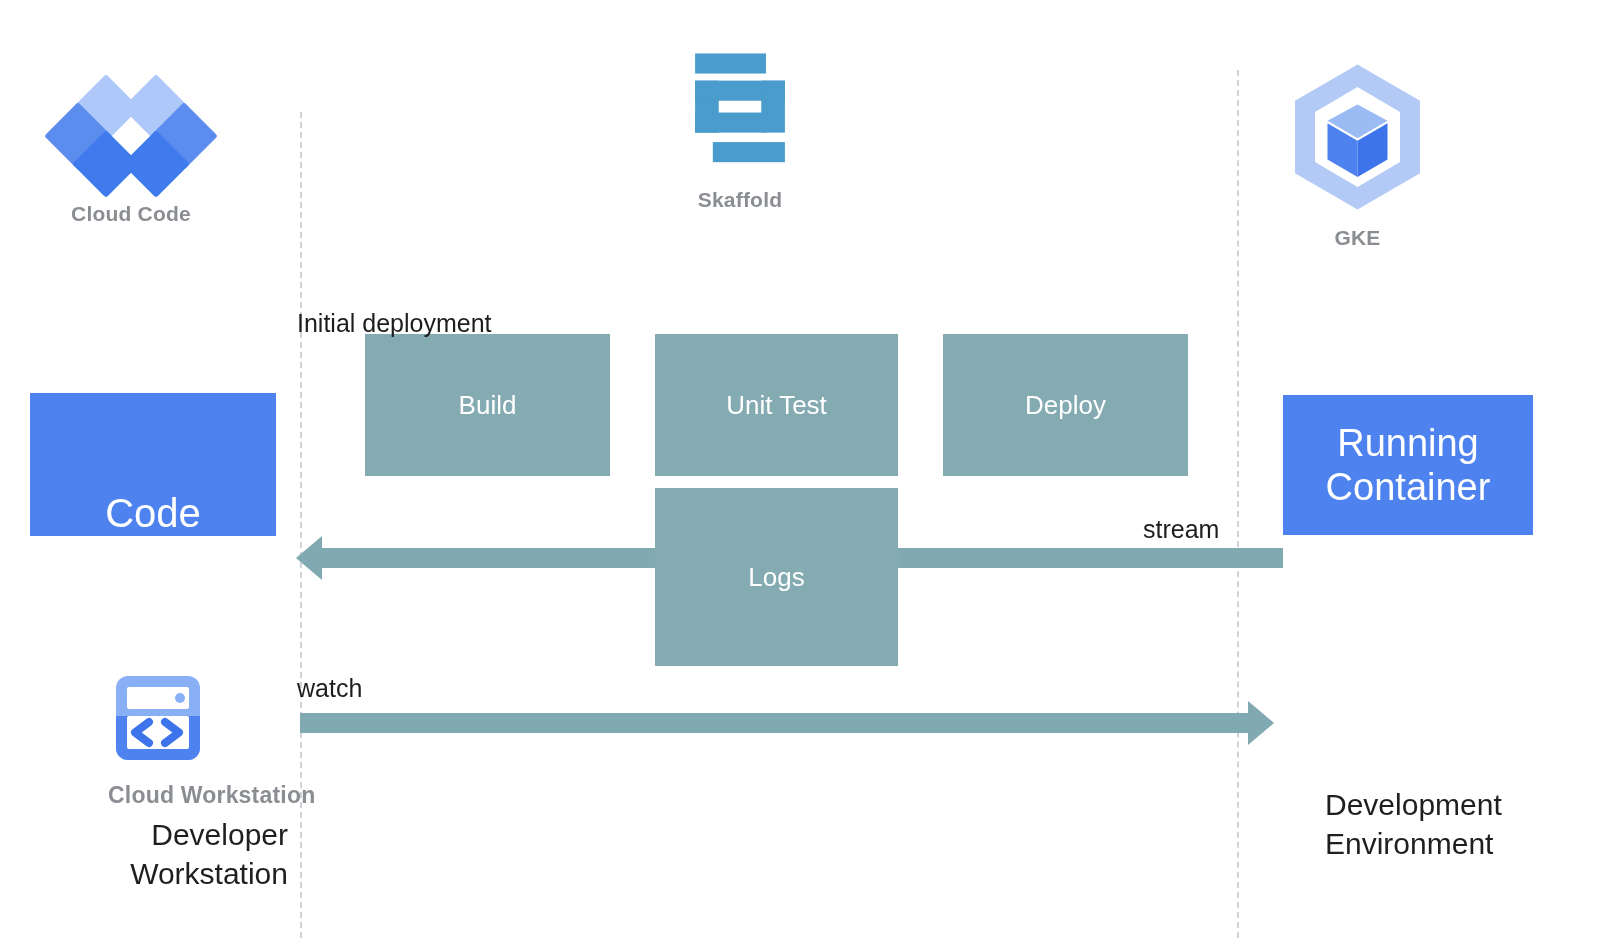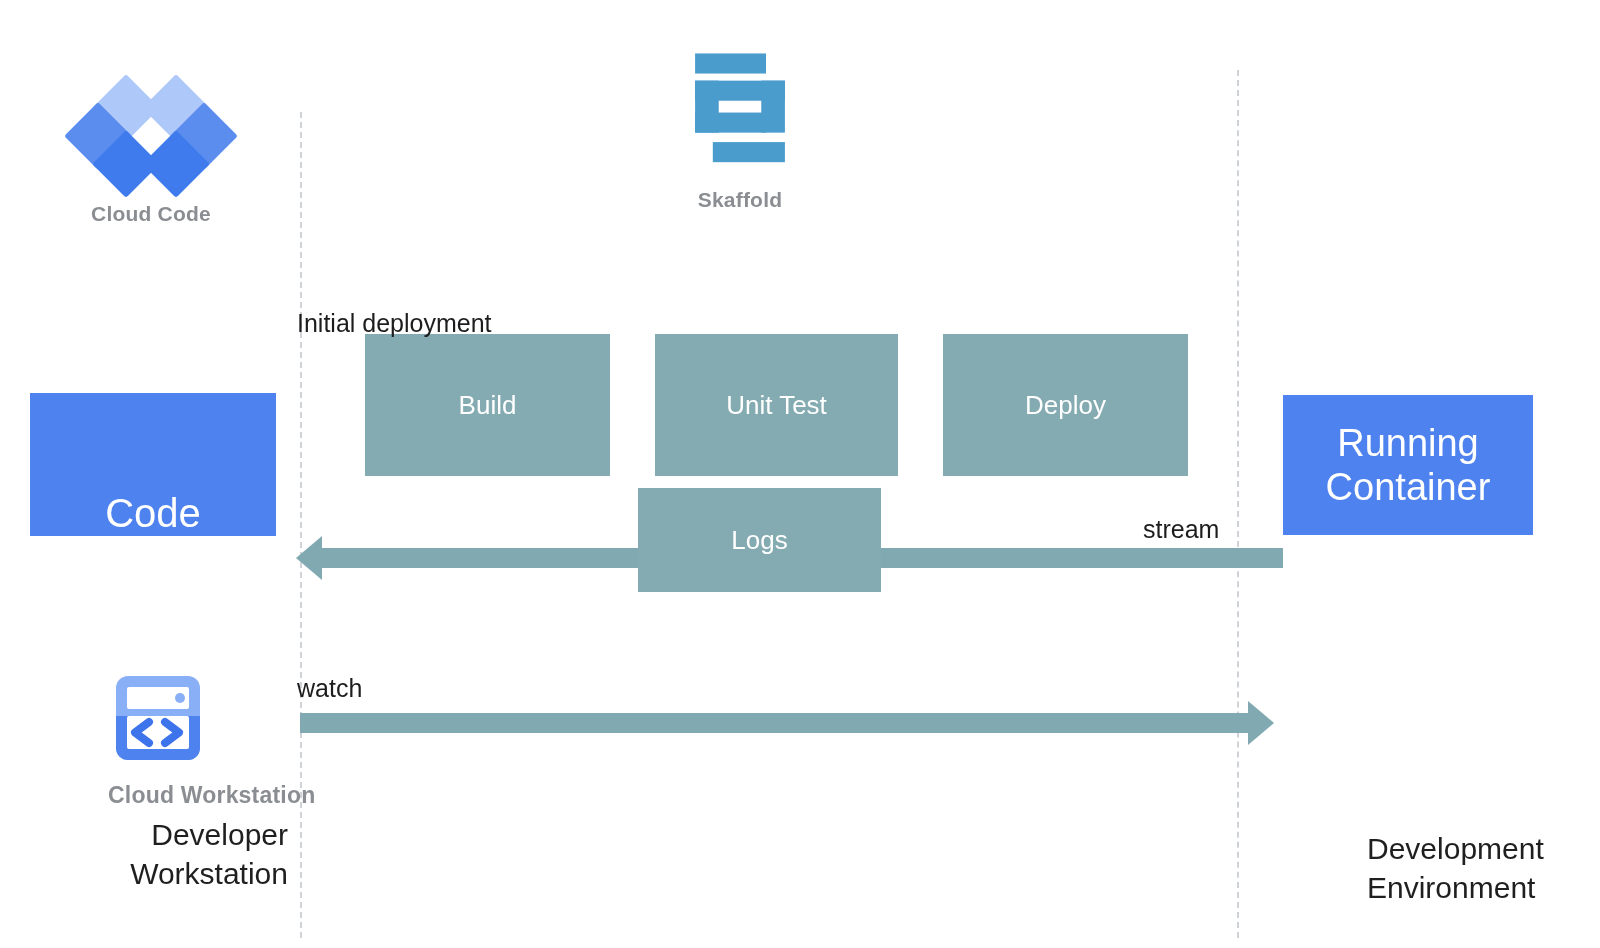--- a/index.html
+++ b/index.html
@@ -123,21 +123,21 @@
   }
 </style>
 </head>
 <body>
 
 <div id="canvas">
 
   <div class="divider left"></div>
   <div class="divider right"></div>
 
-  <div class="logo-block" style="left:76px; top:72px; width:150px;">
+  <div class="logo-block" style="left:56px; top:72px; width:150px;">
     <div class="cloudcode-logo">
       <span class="dia tl"></span>
         <span class="dia ml"></span>
         <span class="dia bl"></span>
       <span class="dia tr"></span>
         <span class="dia mr"></span>
         <span class="dia br"></span>
     </div>
     <div class="logo-caption">Cloud Code</div>
   </div>
@@ -147,20 +147,30 @@
       <rect x="22" y="8" width="60" height="17" fill="#4a9ccd"></rect>
       <rect x="22" y="31" width="20" height="44" fill="#4a9ccd"></rect>
       <rect x="22" y="31" width="76" height="17" fill="#4a9ccd"></rect>
       <rect x="78" y="31" width="20" height="44" fill="#4a9ccd"></rect>
       <rect x="22" y="58" width="60" height="17" fill="#4a9ccd"></rect>
       <rect x="37" y="83" width="61" height="17" fill="#4a9ccd"></rect>
     </svg>
     <div class="logo-caption">Skaffold</div>
   </div>
 
+  <div class="logo-block" style="left:1290px; top:62px; width:135px;">
+    <svg class="gke-logo" viewBox="0 0 108 120">
+      <path d="M54 2 L104 31 L104 89 L54 118 L4 89 L4 31 Z" fill="#b3caf7"></path>
+      <path d="M54 20 L88 40 L88 80 L54 100 L20 80 L20 40 Z" fill="#ffffff"></path>
+      <path d="M54 34 L78 47 L54 61 L30 47 Z" fill="#9bbbf5"></path>
+      <path d="M30 49 L54 63 L54 92 L30 78 Z" fill="#4d82ef"></path>
+      <path d="M78 49 L78 78 L54 92 L54 63 Z" fill="#3d74ec"></path>
+    </svg>
+    <div class="logo-caption">GKE</div>
+  </div>
 
   <div class="node blue" style="left:30px; top:393px; width:246px; height:143px;align-items:flex-end;">
     <span>Code</span>
   </div>
 
   <div class="logo-block" style="left:108px; top:668px; width:100px;">
     <svg class="cws-logo" viewBox="0 0 100 100">
       <rect x="8" y="8" width="84" height="84" rx="12" fill="#89aff7"></rect>
       <rect x="8" y="48" width="84" height="44" rx="12" fill="#4d82ef"></rect>
       <rect x="8" y="48" width="84" height="20" fill="#4d82ef"></rect>
@@ -174,42 +184,42 @@
   </div>
 
   <div class="caption-dark" style="left:58px; top:815px; width:230px; text-align:right;">Developer
 Workstation</div>
 
   <div class="node blue" style="left:1283px; top:395px; width:250px; height:140px; font-size:38px;">
     <span style="white-space:pre-line;">Running
 Container</span>
   </div>
 
-  <div class="caption-dark" style="left:1367px; top:785px;margin-top:44px;">Development
+  <div class="caption-dark" style="left:1325px; top:785px;">Development
 Environment</div>
 
   <div class="bar" style="left:320px; top:548px; width:963px;"></div>
   <div class="head left" style="left:296px; top:536px;"></div>
 
   <div class="bar" style="left:300px; top:713px; width:948px;"></div>
   <div class="head right" style="left:1248px; top:701px;"></div>
 
   <div class="node teal" style="left:365px; top:334px; width:245px; height:142px;">
     <span>Build</span>
   </div>
 
   <div class="node teal" style="left:655px; top:334px; width:243px; height:142px;">
     <span>Unit Test</span>
   </div>
 
   <div class="node teal" style="left:943px; top:334px; width:245px; height:142px;">
     <span>Deploy</span>
   </div>
 
-  <div class="node teal" style="left:638px; top:488px; width:243px; height:104px;text-align:center;">
+  <div class="node teal" style="left:655px; top:488px; width:243px; height:178px;text-align:center;">
     <span>Logs</span>
   </div>
 
 
   <div class="label" style="left:297px; top:280px;margin-top:29px;">Initial deployment</div>
 
   <div class="label" style="left:1143px; top:515px;">stream</div>
 
   <div class="label" style="left:297px; top:674px;">watch</div>
 

